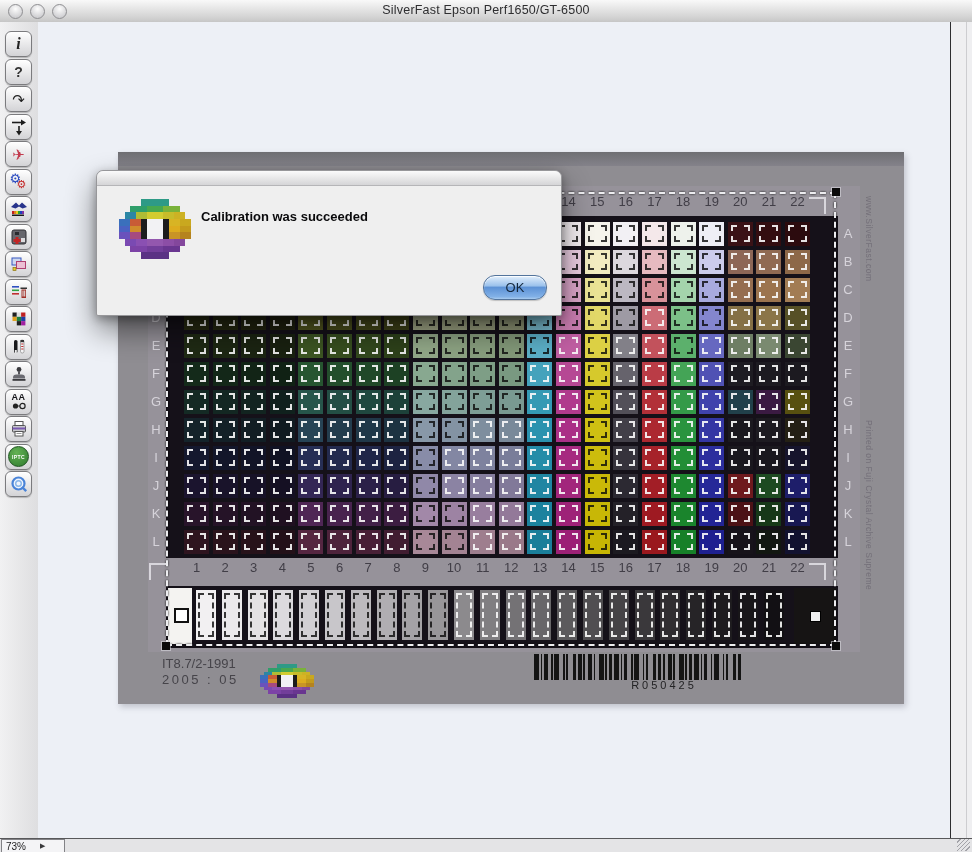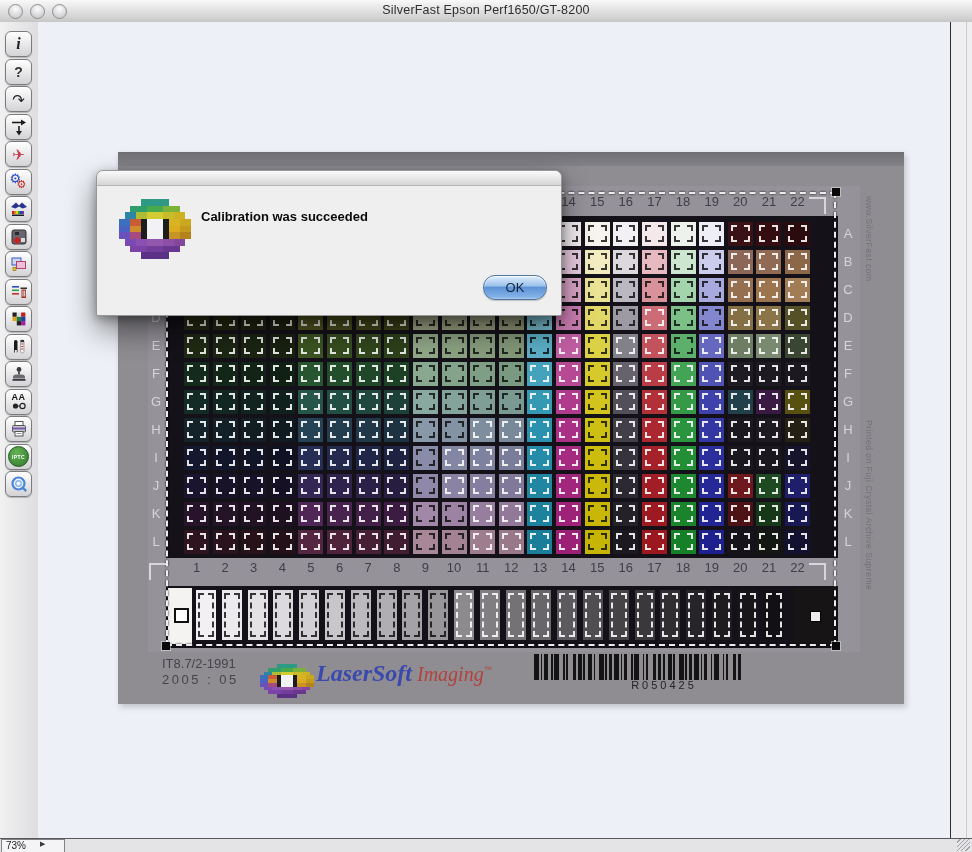--- a/index.html
+++ b/index.html
@@ -70,21 +70,21 @@
 
   
   .dialog{left:96px;top:170px;width:464px;height:144px;background:#efefef;border:1px solid #97979a;border-radius:7px 7px 2px 2px;box-shadow:0 14px 30px rgba(0,0,0,.48),0 3px 10px rgba(0,0,0,.3);}
   .dlg-titlebar{left:0;top:0;right:0;height:14px;border-radius:7px 7px 0 0;background:linear-gradient(#fbfbfb,#d5d5d7);border-bottom:1px solid #b5b5b8;}
   .dlg-title{left:104px;top:38px;font-size:13px;font-weight:bold;color:#0a0a0c;}
   .dlg-msg{left:104px;top:62px;font-size:11.5px;color:#1e1e20;}
   .okbtn{left:386px;top:104px;width:62px;height:23px;border-radius:12px;border:1px solid #53749c;background:linear-gradient(#e2effc,#9cc2ec 42%,#5d92d6 50%,#82b1e7 90%,#a9ccf0);box-shadow:inset 0 1px 1px rgba(255,255,255,.9),0 1px 1px rgba(0,0,0,.2);display:flex;align-items:center;justify-content:center;font-size:13px;color:#14273c;}
 
   
   .statusbar{left:0;top:838px;width:972px;height:14px;background:#e4e4e6;border-top:1px solid #58585a;box-sizing:border-box;}
-  .zoombox{left:1px;top:839px;width:58px;height:12px;background:#f4f4f6;border:1px solid #828286;font-size:10px;color:#1c1c1e;display:flex;padding-left:4px;box-sizing:content-box;}
+  .zoombox{left:1px;top:839px;width:58px;height:12px;background:#f4f4f6;border:1px solid #828286;font-size:10px;color:#1c1c1e;display:flex;align-items:center;padding-left:4px;box-sizing:content-box;}
   .zoombox .zarrow{margin-left:14px;font-size:7px;color:#3a3a3c;}
   .grip{left:957px;top:839px;width:13px;height:12px;background:repeating-linear-gradient(135deg,transparent 0 2px,#a2a2a8 2px 3px);}
 </style>
 </head>
 <body>
 
 <div id="app">
 
   <svg width="0" height="0" style="position:absolute">
     <defs>
@@ -129,21 +129,21 @@
           <rect x="8" y="7" width="3" height="1" fill="#693690"></rect>
         <rect x="4" y="8" width="5" height="1" fill="#5a3184"></rect>
       </g>
     </defs>
   </svg>
 
   <div class="abs titlebar">
     <div class="abs tl c1"></div>
     <div class="abs tl c2"></div>
     <div class="abs tl c3"></div>
-    <div class="abs title">SilverFast Epson Perf1650/GT-8200</div>
+    <div class="abs title">SilverFast Epson Perf1650/GT-6500</div>
   </div>
 
   <div class="abs sidebar">
     <div class="tbtn">
         <span class="gly info">i</span>
       </div>
     <div class="tbtn">
         <span class="gly help">?</span>
       </div>
     <div class="tbtn">
@@ -1238,23 +1238,20 @@
 
     <div class="abs it8text">
       <div>IT8.7/2-1991</div>
       <div class="l2">2005 : 05</div>
     </div>
 
     <svg class="abs" style="left:142px;top:512px;" width="54" height="34" viewBox="0 0 13 9" preserveAspectRatio="none">
         <use href="#sfLogo"></use>
       </svg>
 
-    <div class="abs wordmark">
-      <span class="w1">LaserSoft</span><span class="w2">Imaging</span><span class="tm">™</span>
-    </div>
 
     <div class="abs barcode" id="barcode">
         <div class="bcbar" style="left: 0px; width: 5.1px;"></div>
         <div class="bcbar" style="left: 6.8px; width: 1.7px;"></div>
         <div class="bcbar" style="left: 10.2px; width: 3.4px;"></div>
         <div class="bcbar" style="left: 17px; width: 1.7px;"></div>
         <div class="bcbar" style="left: 20.4px; width: 5.1px;"></div>
         <div class="bcbar" style="left: 28.9px; width: 1.7px;"></div>
         <div class="bcbar" style="left: 32.3px; width: 1.7px;"></div>
         <div class="bcbar" style="left: 39.1px; width: 3.4px;"></div>

